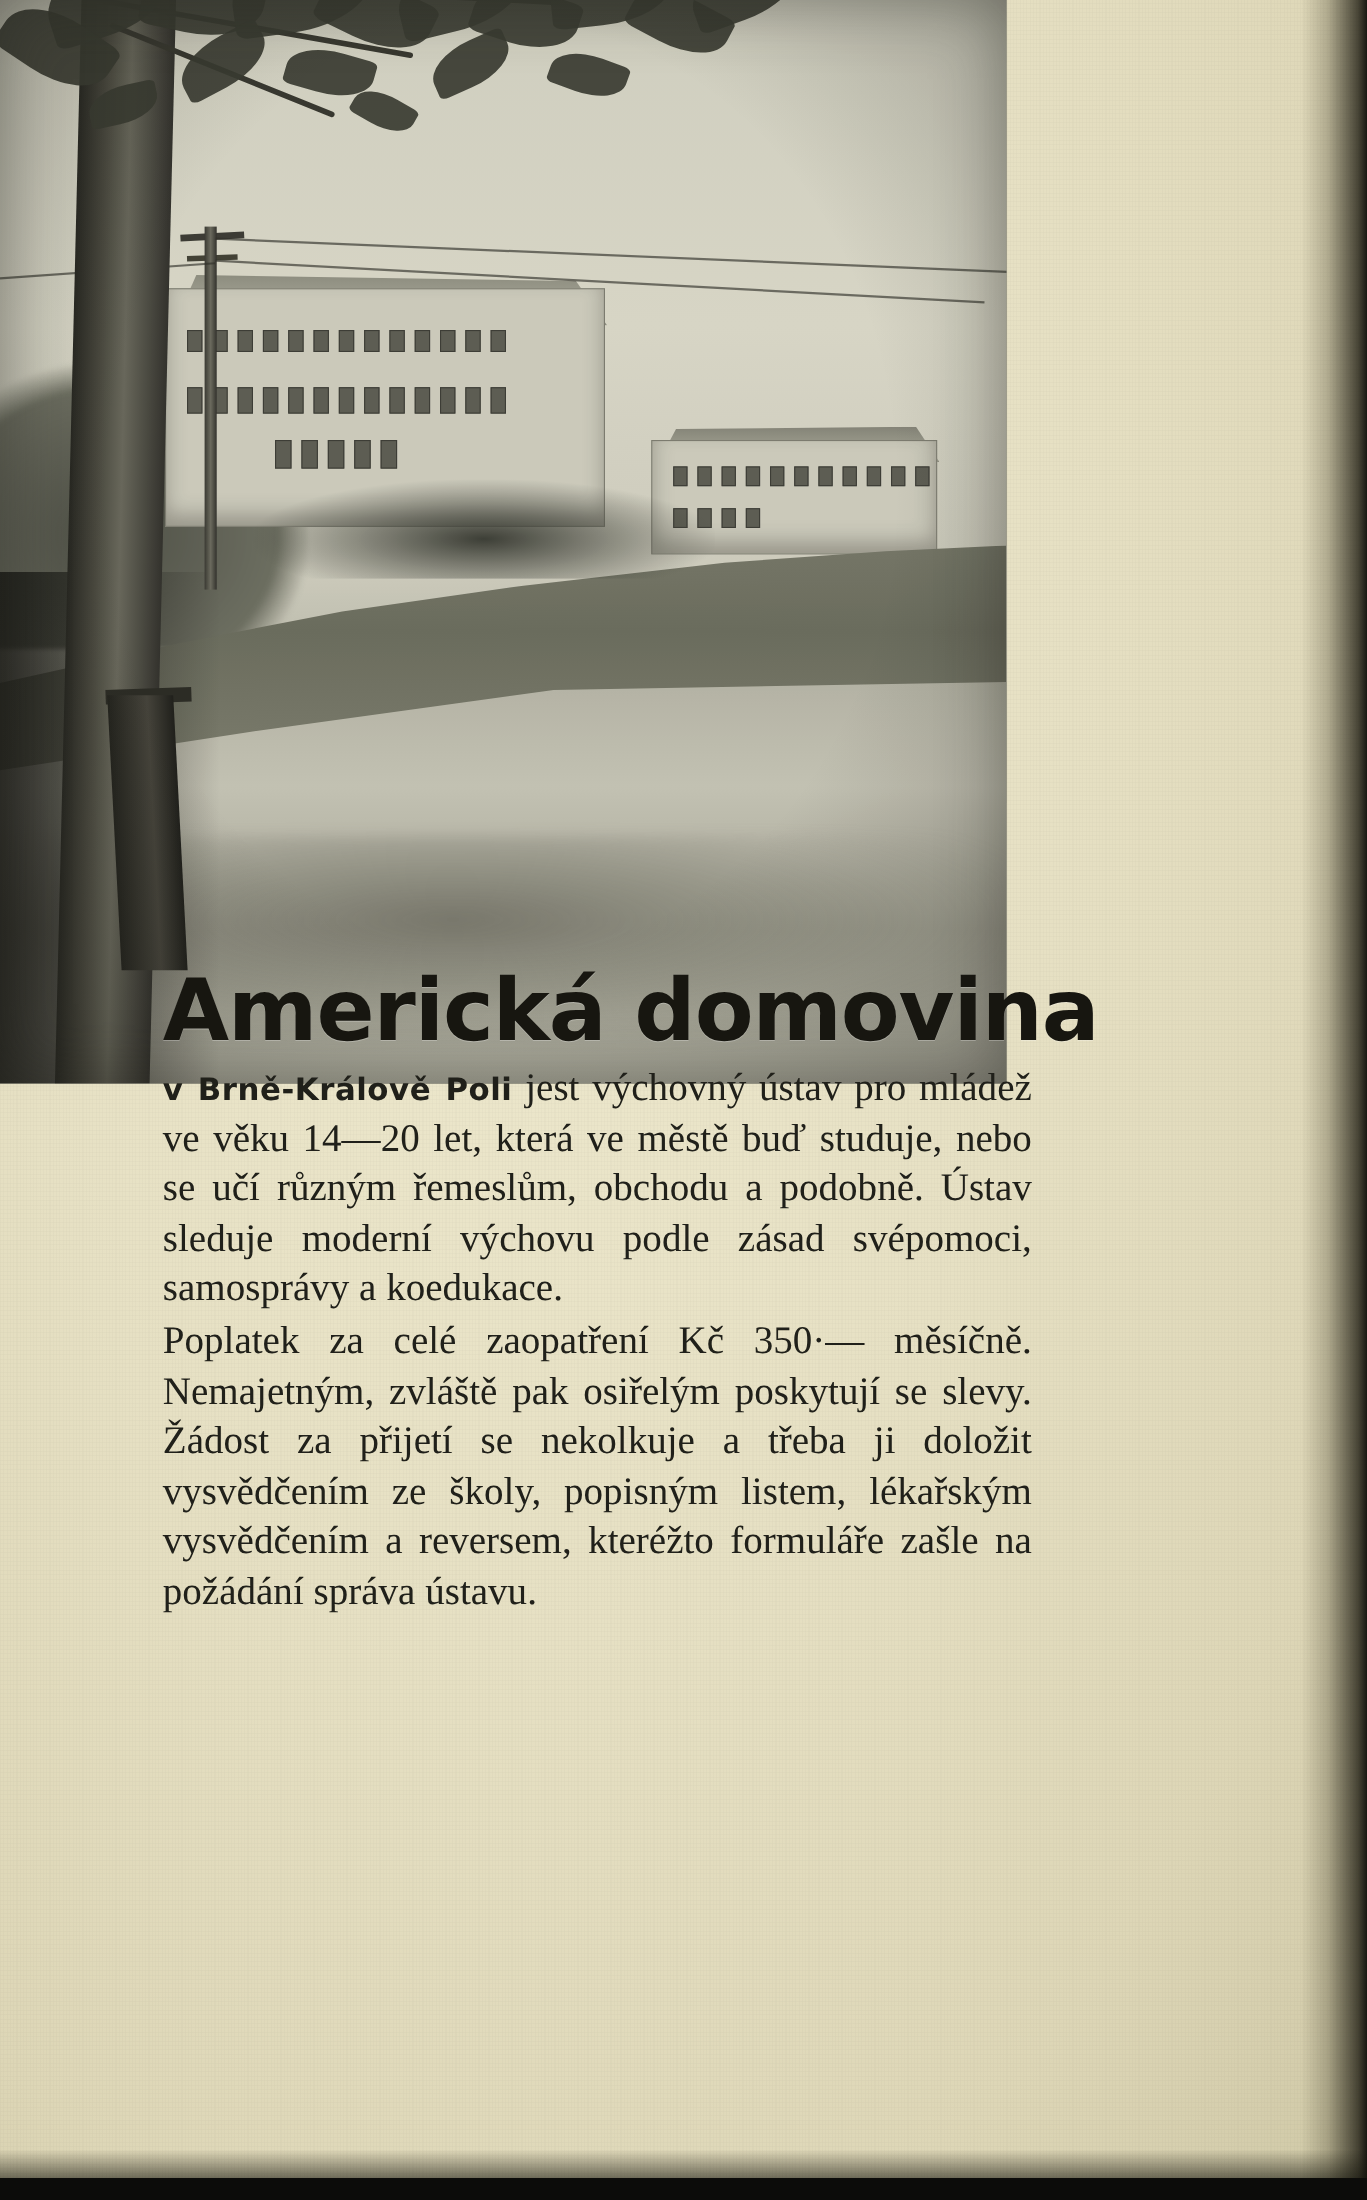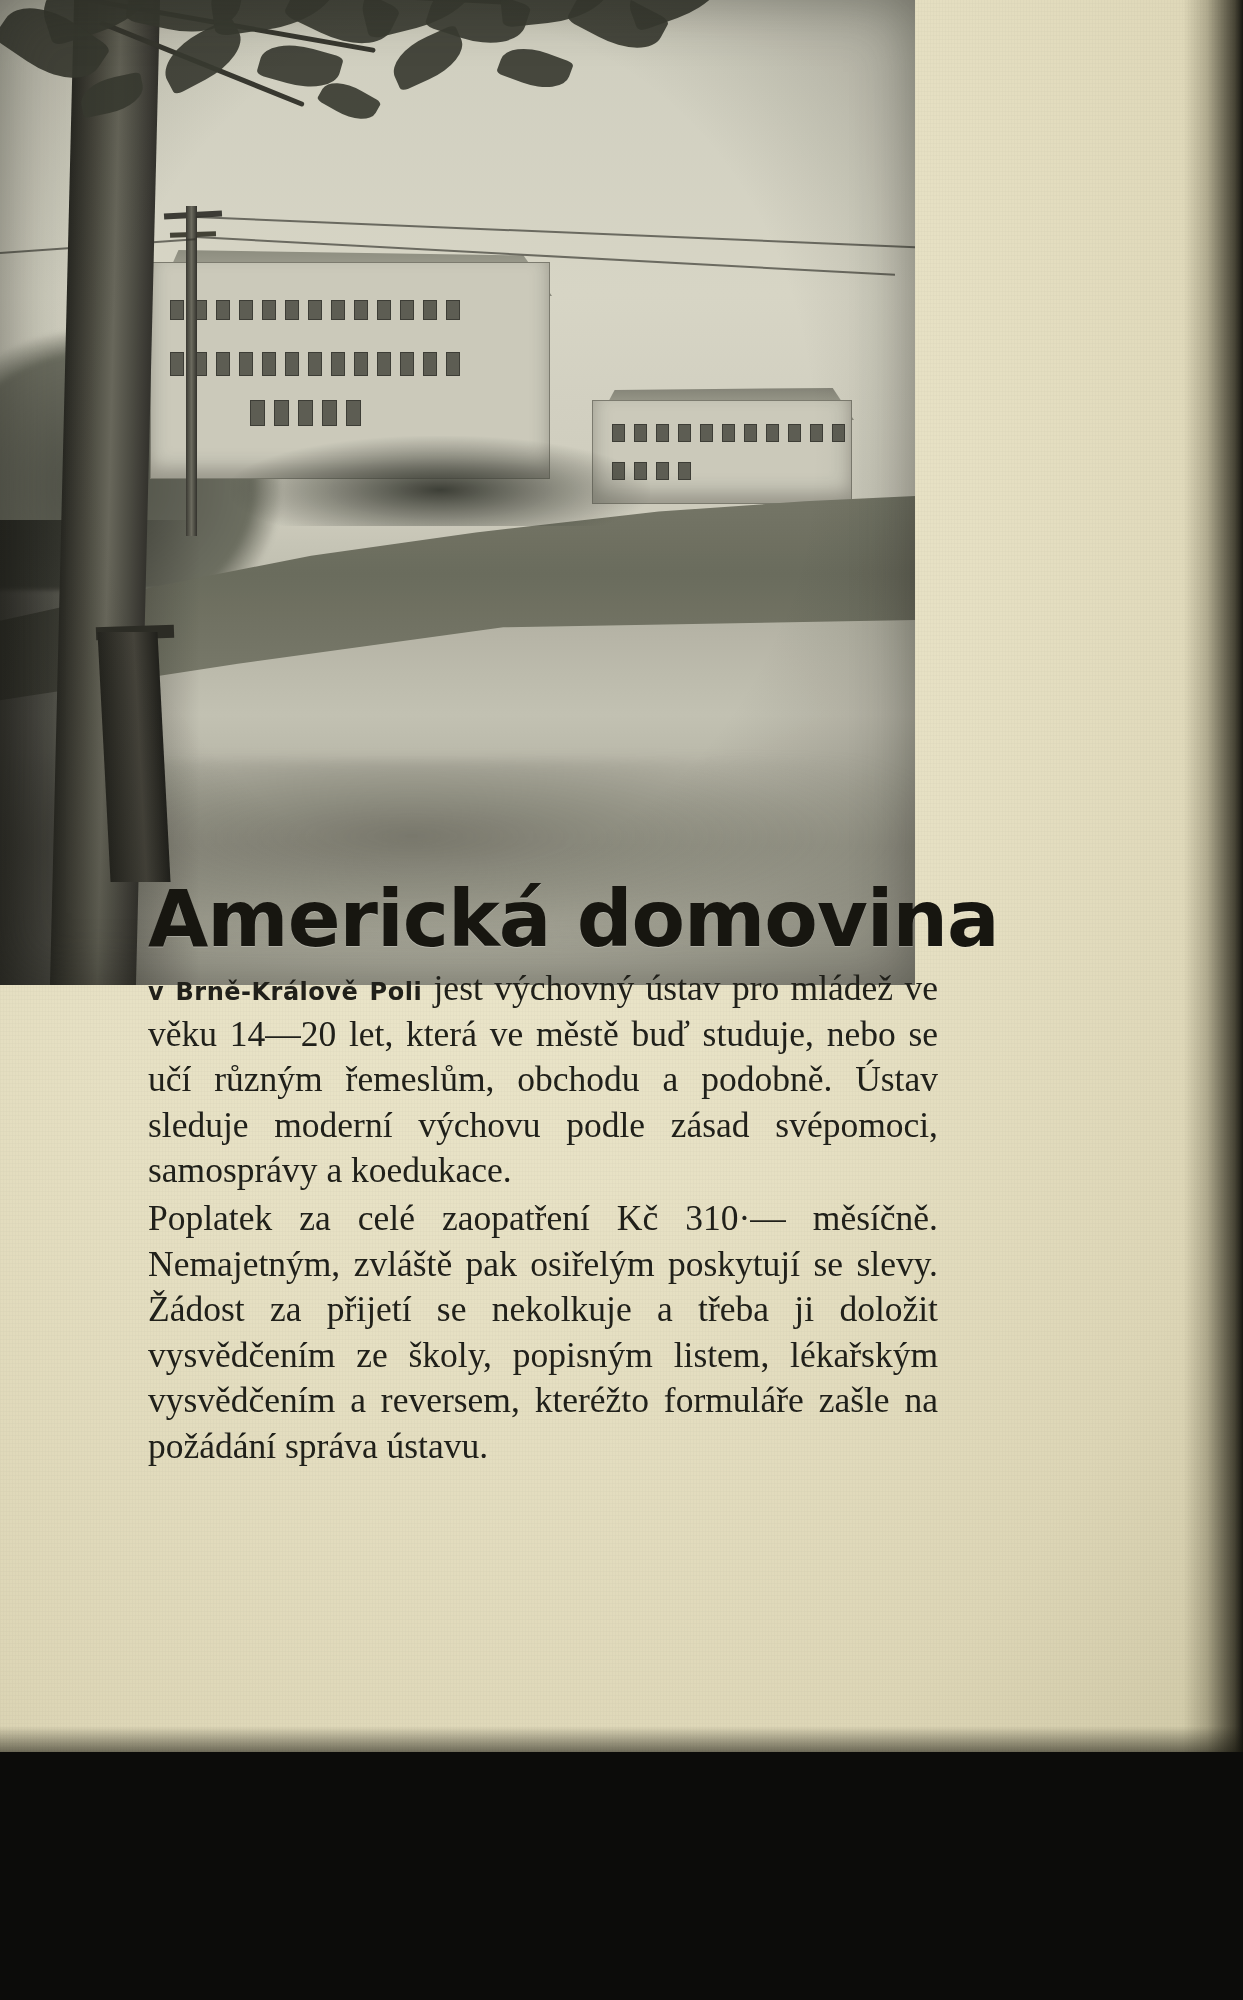--- a/index.html
+++ b/index.html
@@ -3,21 +3,21 @@
 <meta charset="utf-8">
 <style>
   html, body {
     margin: 0;
     padding: 0;
     background: #0c0c0a;
   }
   .page {
     position: relative;
     width: 1243px;
-    height: 1752px;
+    height: 1980px;
     overflow: hidden;
     background: #84cc16;
     font-family: "Liberation Serif", serif;
   }
 
   
   .paper {
     position: absolute;
     inset: 0;
     background:
@@ -227,21 +227,21 @@
     font-family: "Liberation Serif", serif;
     font-size: 35.5px;
     line-height: 1.285;
     color: #20201a;
     text-align: justify;
   }
   .body p { margin: 0; }
   .lead-loc {
     font-family: "DejaVu Sans", sans-serif;
     font-weight: 700;
-    font-size: 24px;
+    font-size: 28px;
     letter-spacing: .5px;
   }
   .body .para2 { margin-top: 2px; }
 </style>
 </head>
 <body>
 
 <div class="page">
 
   <div class="paper"></div>
@@ -356,19 +356,19 @@
     <div class="photo-edge"></div>
   </div>
 
   <div class="article">
     <h1 class="headline">Americká domovina</h1>
 
     <div class="body">
       <p>
         <span class="lead-loc">v Brně-Králově Poli</span><span> jest výchovný ústav pro mládež ve věku 14—20 let, která ve městě buď studuje, nebo se učí různým řemeslům, obchodu a podobně. Ústav sleduje moderní výchovu podle zásad svépomoci, samosprávy a koedukace.</span>
       </p>
-      <p class="para2">Poplatek za celé zaopatření Kč 310·— měsíčně. Nemajetným, zvláště pak osiřelým poskytují se slevy. Žádost za přijetí se nekolkuje a třeba ji doložit vysvědčením ze školy, popisným listem, lékařským vysvědčením a reversem, kteréžto formuláře zašle na požádání správa ústavu.</p>
+      <p class="para2">Poplatek za celé zaopatření Kč 350·— měsíčně. Nemajetným, zvláště pak osiřelým poskytují se slevy. Žádost za přijetí se nekolkuje a třeba ji doložit vysvědčením ze školy, popisným listem, lékařským vysvědčením a reversem, kteréžto formuláře zašle na požádání správa ústavu.</p>
     </div>
   </div>
 
   <div class="gutter-right"></div>
   <div class="gutter-bottom"></div>
 </div>
 
 </body></html>

